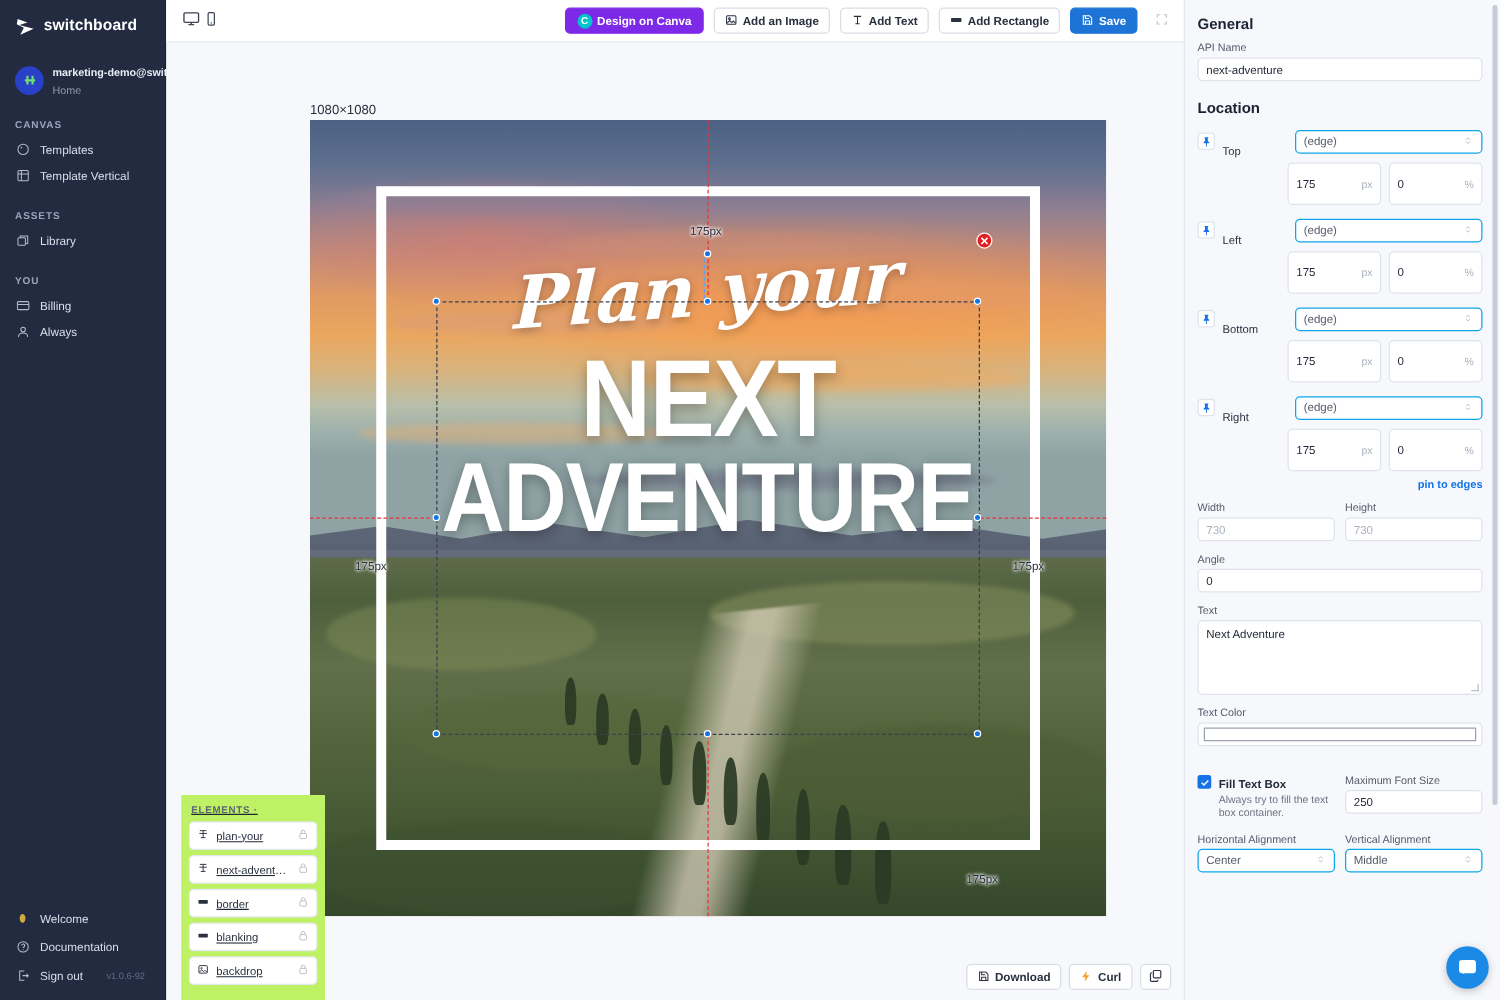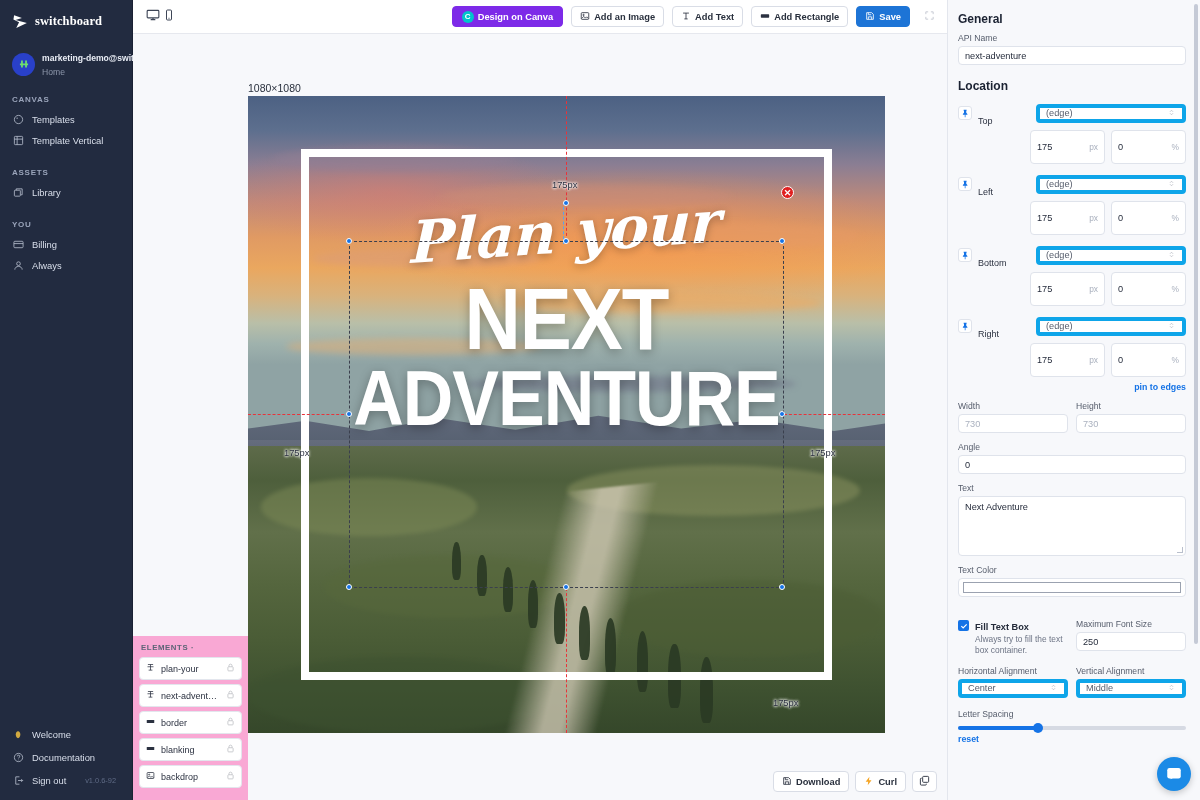--- a/index.html
+++ b/index.html
@@ -11,21 +11,21 @@
   }
   #app { display: flex; width: 1200px; height: 800px; }
 
   
   .sidebar {
     width: 133px; height: 800px; flex: 0 0 133px;
     background: #222b40; color: #e5e9f0;
     display: flex; flex-direction: column;
     border-right: 1px solid #1a2133;
   }
-  .brand { display: flex; align-items: center; gap: 6px; padding: 13px 0 0 12px; font-family: Liberation Serif, serif; }
+  .brand { display: flex; align-items: flex-start; gap: 6px; padding: 13px 0 0 12px; }
   .brand-logo { width: 17px; height: 17px; flex: 0 0 17px; }
   .brand-name { font-size: 12.5px; font-weight: 700; color: #fff; letter-spacing: .1px; }
   .account { display: flex; align-items: center; gap: 7px; padding: 20px 8px 0 12px; }
   .avatar {
     width: 23px; height: 23px; flex: 0 0 23px; border-radius: 50%;
     background: #2940c9; display: flex; align-items: center; justify-content: center;
   }
   .account-txt { min-width: 0; }
   .account-email {
     font-size: 8.6px; font-weight: 700; color: #e9edf5;
@@ -162,22 +162,22 @@
   }
   .close-x {
     position: absolute; width: 13px; height: 13px; border-radius: 50%;
     background: #e02020; color: #fff; font-size: 9px; font-weight: 700;
     display: flex; align-items: center; justify-content: center; cursor: pointer;
     border: 1.5px solid #fff;
   }
 
   
   .elements {
-    position: absolute; left: 0; bottom: 0; width: 115px;
-    background: #f9a8d4; padding: 6px 6px 8px 6px;
+    position: absolute; left: 12px; bottom: 0; width: 115px;
+    background: #bef264; padding: 6px 6px 8px 6px; text-decoration: underline;
   }
   .elements-head {
     font-size: 7.8px; font-weight: 700; letter-spacing: .6px;
     color: #5c6476; padding: 1px 0 5px 2px;
   }
   .el-item {
     display: flex; align-items: center; gap: 6px;
     background: #fff; border: 1px solid #e3e6ed; border-radius: 4px;
     padding: 5px 6px; margin-bottom: 4px; font-size: 9px; color: #2b3140;
     cursor: pointer;
@@ -211,21 +211,21 @@
   }
   .inp.ph { color: #aab1bf; }
   .loc-row { display: flex; align-items: center; gap: 6px; margin-top: 7px; }
   .pin-ico {
     width: 14px; height: 14px; flex: 0 0 14px; border: 1px solid #dfe3eb;
     border-radius: 3px; background: #fff; display: flex; align-items: center;
     justify-content: center; cursor: pointer;
   }
   .loc-name { font-size: 9px; color: #2b3140; width: 52px; flex: 0 0 52px; margin-top: 16px; }
   .sel {
-    flex: 1 1 auto; height: 19px; background: #fff; border: 4px solid #0ea5e9;
+    flex: 1 1 auto; height: 19px; background: #fff; border: 1px solid #0ea5e9;
     border-radius: 4px; font-size: 9.2px; color: #555c6b; padding: 0 6px;
     display: flex; align-items: center; justify-content: space-between; cursor: pointer;
   }
   .chev { opacity: .5; }
   .num-row { display: flex; gap: 6px; margin-top: 4px; margin-left: 72px; }
   .num {
     flex: 1 1 0; height: 19px; background: #fff; border: 1px solid #dfe3eb;
     border-radius: 4px; font-size: 9.2px; color: #1f2636; padding: 16px 6px;
     display: flex; align-items: center; justify-content: space-between; cursor: text;
   }
@@ -851,28 +851,20 @@
           <span>Middle</span>
           <span class="chev">
             <svg viewBox="0 0 24 24" width="9" height="9" fill="none" stroke="#6b7281" stroke-width="2">
                 <path d="M8 10l4-4 4 4M8 14l4 4 4-4"></path>
               </svg>
           </span>
         </span>
       </div>
     </div>
 
-    <div style="margin-top:11px;">
-      <div class="fld-label">Letter Spacing</div>
-      <div class="slider-track">
-        <div class="slider-fill" style="width: 35%;"></div>
-        <div class="slider-knob" style="left: 35%;"></div>
-      </div>
-      <span class="link left">reset</span>
-    </div>
 
     <div class="intercom">
       <svg viewBox="0 0 24 24" width="18" height="18">
           <rect x="3" y="4" width="18" height="14" rx="3" fill="#fff"></rect>
           <path d="M7 19l1.5-3h5z" fill="#fff"></path>
         </svg>
     </div>
   </aside>
 </div>
 

